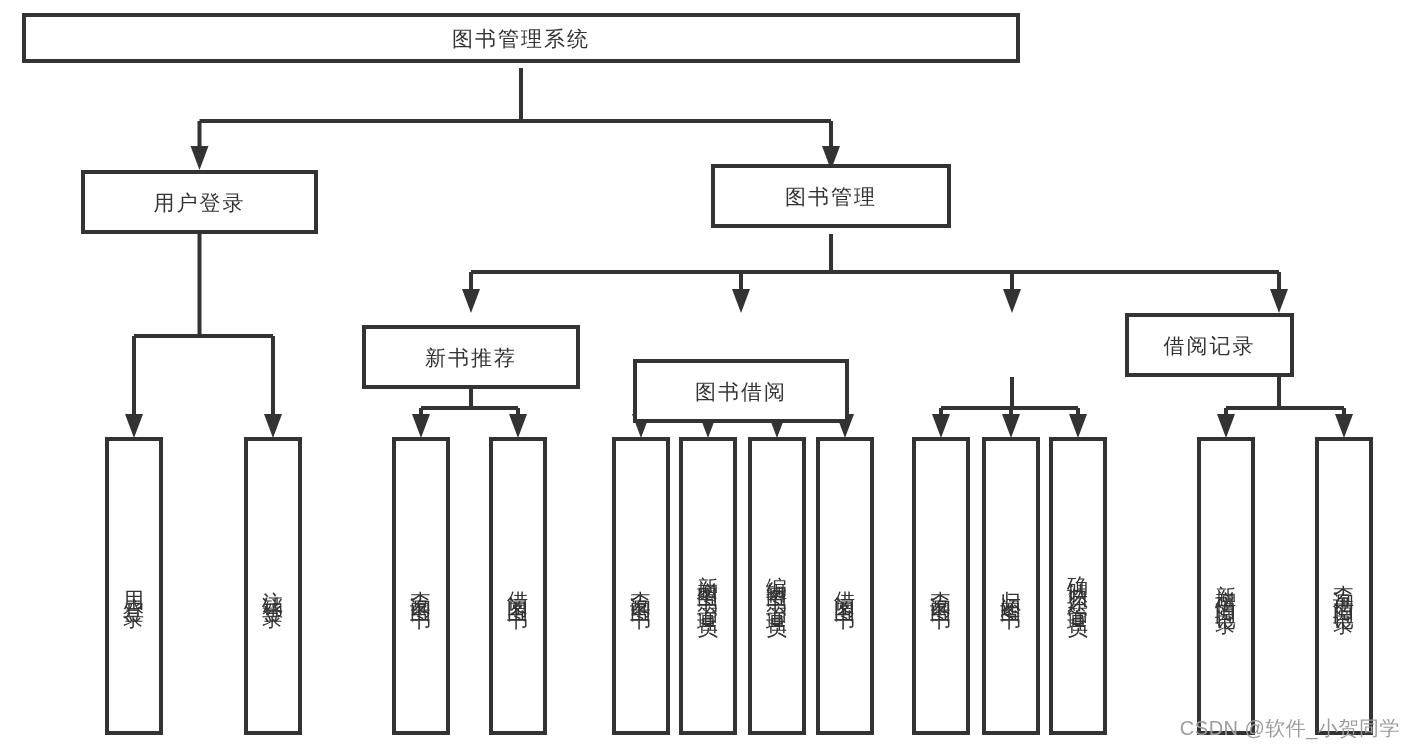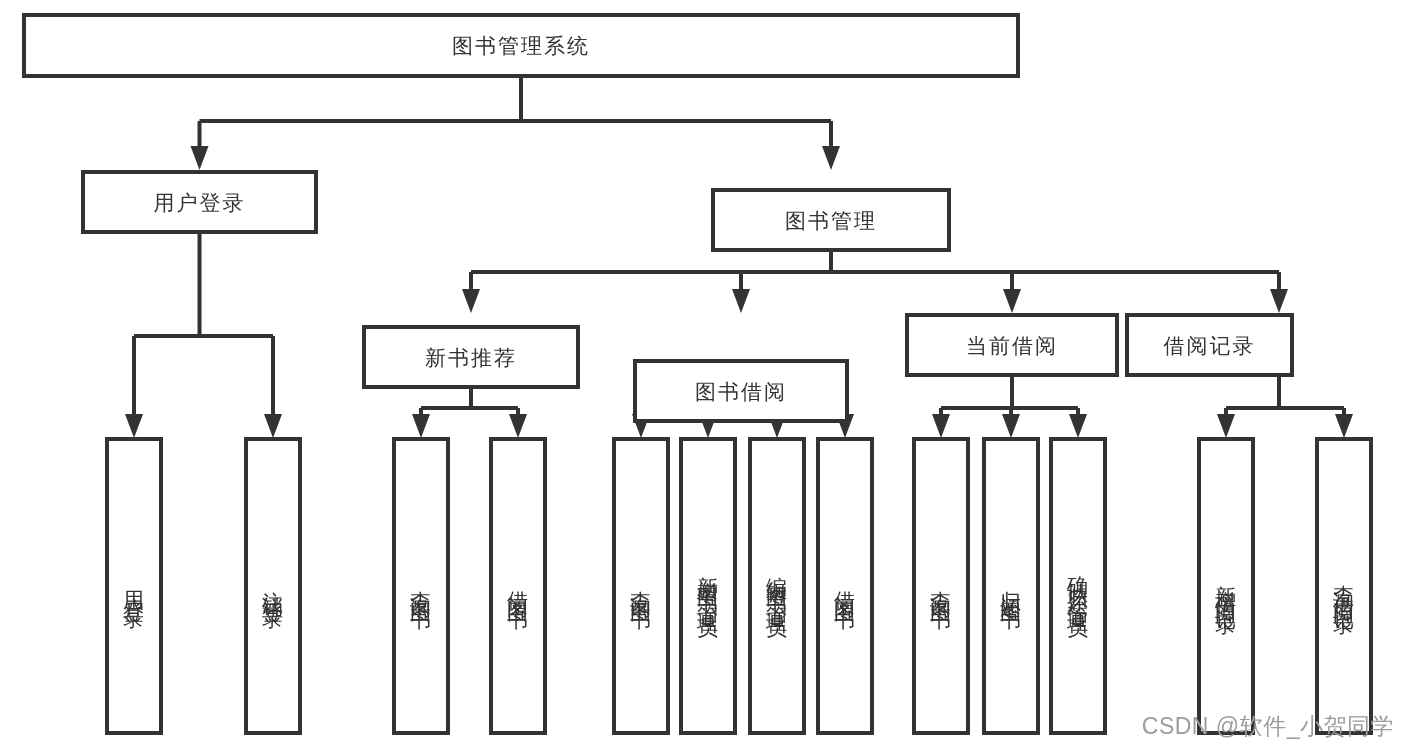--- a/index.html
+++ b/index.html
@@ -56,23 +56,23 @@
   .vnode .vtext {
     writing-mode: vertical-rl;
     text-orientation: mixed;
     letter-spacing: 6px;
     line-height: 1.1;
     white-space: nowrap;
   }
 
   .watermark {
     position: absolute;
-    right: 11px;
+    right: 5px;
     bottom: 5px;
-    font-size: 23px;
+    font-size: 20px;
     color: var(--watermark);
     z-index: 2;
     letter-spacing: 0.5px;
   }
 </style>
 </head>
 <body>
 
 <div class="canvas">
 
@@ -105,28 +105,27 @@
     <path d="M1012 377 V408 M941 408 H1078 M941 408 V416 M1011 408 V416 M1078 408 V416"></path>
     <polygon points="932,414 950,414 941,438"></polygon>
     <polygon points="1002,414 1020,414 1011,438"></polygon>
     <polygon points="1069,414 1087,414 1078,438"></polygon>
 
     <path d="M1279 377 V408 M1226 408 H1344 M1226 408 V416 M1344 408 V416"></path>
     <polygon points="1217,414 1235,414 1226,438"></polygon>
     <polygon points="1335,414 1353,414 1344,438"></polygon>
   </svg>
 
-  <div class="node hnode" style="left:22px; top:13px; width:998px; height:65px;">图书管理系统</div>
+  <div class="node hnode" style="left:22px; top:13px; width:998px; height:50px;">图书管理系统</div>
 
   <div class="node hnode" style="left:81px; top:170px; width:237px; height:64px;">用户登录</div>
-  <div class="node hnode" style="left:711px; top:188px; width:240px; height:64px;">图书管理</div>
+  <div class="node hnode" style="left:711px; top:164px; width:240px; height:64px;">图书管理</div>
 
   <div class="node hnode" style="left:362px; top:325px; width:218px; height:64px;">新书推荐</div>
   <div class="node hnode" style="left:633px; top:313px; width:216px; height:64px;margin-top:46px;">图书借阅</div>
-  <div class="node hnode" style="left:905px; top:313px; width:214px; height:64px;">当前借阅</div>
   <div class="node hnode" style="left:1125px; top:313px; width:169px; height:64px;">借阅记录</div>
 
   <div class="node vnode" style="left:105px; top:437px; width:58px; height:298px;">
     <span class="vtext">用户登录</span>
   </div>
   <div class="node vnode" style="left:244px; top:437px; width:58px; height:298px;">
     <span class="vtext">注销登录</span>
   </div>
 
   <div class="node vnode" style="left:392px; top:437px; width:58px; height:298px;">

